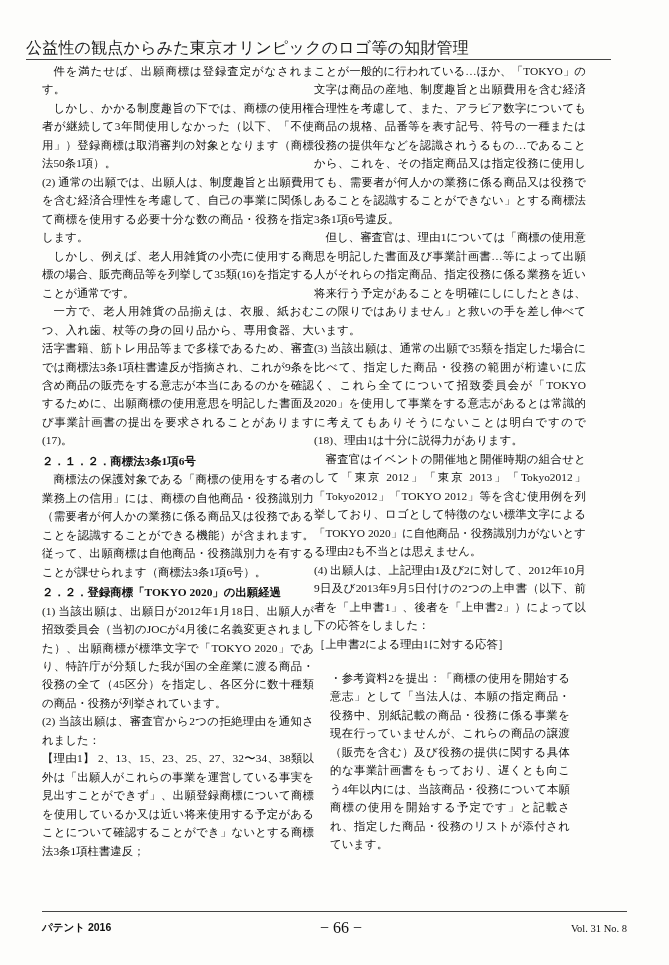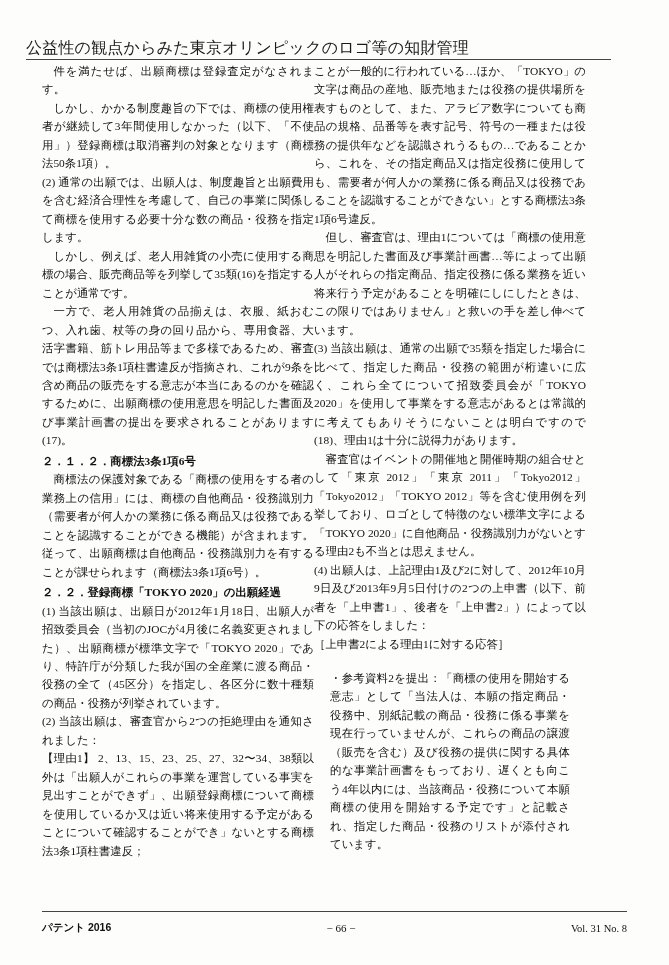--- a/index.html
+++ b/index.html
@@ -80,21 +80,21 @@
     font-size: 10.5px;
     color: #111;
     margin-top: 41px;
   }
   .footer .left {
     font-family: "Liberation Sans", sans-serif;
     font-weight: bold;
     font-size: 10.5px;
   }
   .footer .center {
-    font-size: 11px;
+    font-size: 16px;
   }
   .footer .right {
     font-size: 10.5px;
   }
 </style>
 </head>
 <body>
 
 <div class="page">
 
@@ -110,24 +110,24 @@
       <p class="p">一方で、老人用雑貨の品揃えは、衣服、紙おむつ、入れ歯、杖等の身の回り品から、専用食器、大活字書籍、筋トレ用品等まで多様であるため、審査では商標法3条1項柱書違反が指摘され、これが9条を含め商品の販売をする意志が本当にあるのかを確認するために、出願商標の使用意思を明記した書面及び事業計画書の提出を要求されることがあります(17)。</p>
       <p class="heading">２．１．２．商標法3条1項6号</p>
       <p class="p">商標法の保護対象である「商標の使用をする者の業務上の信用」には、商標の自他商品・役務識別力（需要者が何人かの業務に係る商品又は役務であることを認識することができる機能）が含まれます。従って、出願商標は自他商品・役務識別力を有することが課せられます（商標法3条1項6号）。</p>
       <p class="heading">２．２．登録商標「TOKYO 2020」の出願経過</p>
       <p class="p noind">(1) 当該出願は、出願日が2012年1月18日、出願人が招致委員会（当初のJOCが4月後に名義変更されました）、出願商標が標準文字で「TOKYO 2020」であり、特許庁が分類した我が国の全産業に渡る商品・役務の全て（45区分）を指定し、各区分に数十種類の商品・役務が列挙されています。</p>
       <p class="p noind">(2) 当該出願は、審査官から2つの拒絶理由を通知されました：</p>
       <p class="p noind">【理由1】 2、13、15、23、25、27、32〜34、38類以外は「出願人がこれらの事業を運営している事実を見出すことができず」、出願登録商標について商標を使用しているか又は近い将来使用する予定があることについて確認することができ」ないとする商標法3条1項柱書違反；</p>
     </div>
 
     <div class="col">
-      <p class="p noind">ことが一般的に行われている…ほか、「TOKYO」の文字は商品の産地、販売地または役務の提供場所を表すものとして、また、アラビア数字についても商品の規格、品番等を表す記号、符号の一種または役務の提供年などを認識されうるもの…であることから、これを、その指定商品又は指定役務に使用しても、需要者が何人かの業務に係る商品又は役務であることを認識することができない」とする商標法3条1項6号違反。</p>
+      <p class="p noind">ことが一般的に行われている…ほか、「TOKYO」の文字は商品の産地、制度趣旨と出願費用を含む経済合理性を考慮して、また、アラビア数字についても商品の規格、品番等を表す記号、符号の一種または役務の提供年などを認識されうるもの…であることから、これを、その指定商品又は指定役務に使用しても、需要者が何人かの業務に係る商品又は役務であることを認識することができない」とする商標法3条1項6号違反。</p>
       <p class="p">但し、審査官は、理由1については「商標の使用意思を明記した書面及び事業計画書…等によって出願人がそれらの指定商品、指定役務に係る業務を近い将来行う予定があることを明確にしにしたときは、この限りではありません」と救いの手を差し伸べています。</p>
       <p class="p noind">(3) 当該出願は、通常の出願で35類を指定した場合に比べて、指定した商品・役務の範囲が桁違いに広く、これら全てについて招致委員会が「TOKYO 2020」を使用して事業をする意志があるとは常識的に考えてもありそうにないことは明白ですので(18)、理由1は十分に説得力があります。</p>
-      <p class="p">審査官はイベントの開催地と開催時期の組合せとして「東京 2012」「東京 2011」「Tokyo2012」「Tokyo2012」「TOKYO 2012」等を含む使用例を列挙しており、ロゴとして特徴のない標準文字による「TOKYO 2020」に自他商品・役務識別力がないとする理由2も不当とは思えません。</p>
+      <p class="p">審査官はイベントの開催地と開催時期の組合せとして「東京 2012」「東京 2013」「Tokyo2012」「Tokyo2012」「TOKYO 2012」等を含む使用例を列挙しており、ロゴとして特徴のない標準文字による「TOKYO 2020」に自他商品・役務識別力がないとする理由2も不当とは思えません。</p>
       <p class="p noind">(4) 出願人は、上記理由1及び2に対して、2012年10月9日及び2013年9月5日付けの2つの上申書（以下、前者を「上申書1」、後者を「上申書2」）によって以下の応答をしました：</p>
       <p class="p noind bracketline">［上申書2による理由1に対する応答］</p>
       <p class="p bullet">・参考資料2を提出：「商標の使用を開始する意志」として「当法人は、本願の指定商品・役務中、別紙記載の商品・役務に係る事業を現在行っていませんが、これらの商品の譲渡（販売を含む）及び役務の提供に関する具体的な事業計画書をもっており、遅くとも向こう4年以内には、当該商品・役務について本願商標の使用を開始する予定です」と記載され、指定した商品・役務のリストが添付されています。</p>
     </div>
 
   </div>
 
   <div class="footer">
     <div class="left">パテント 2016</div>
     <div class="center">− 66 −</div>

